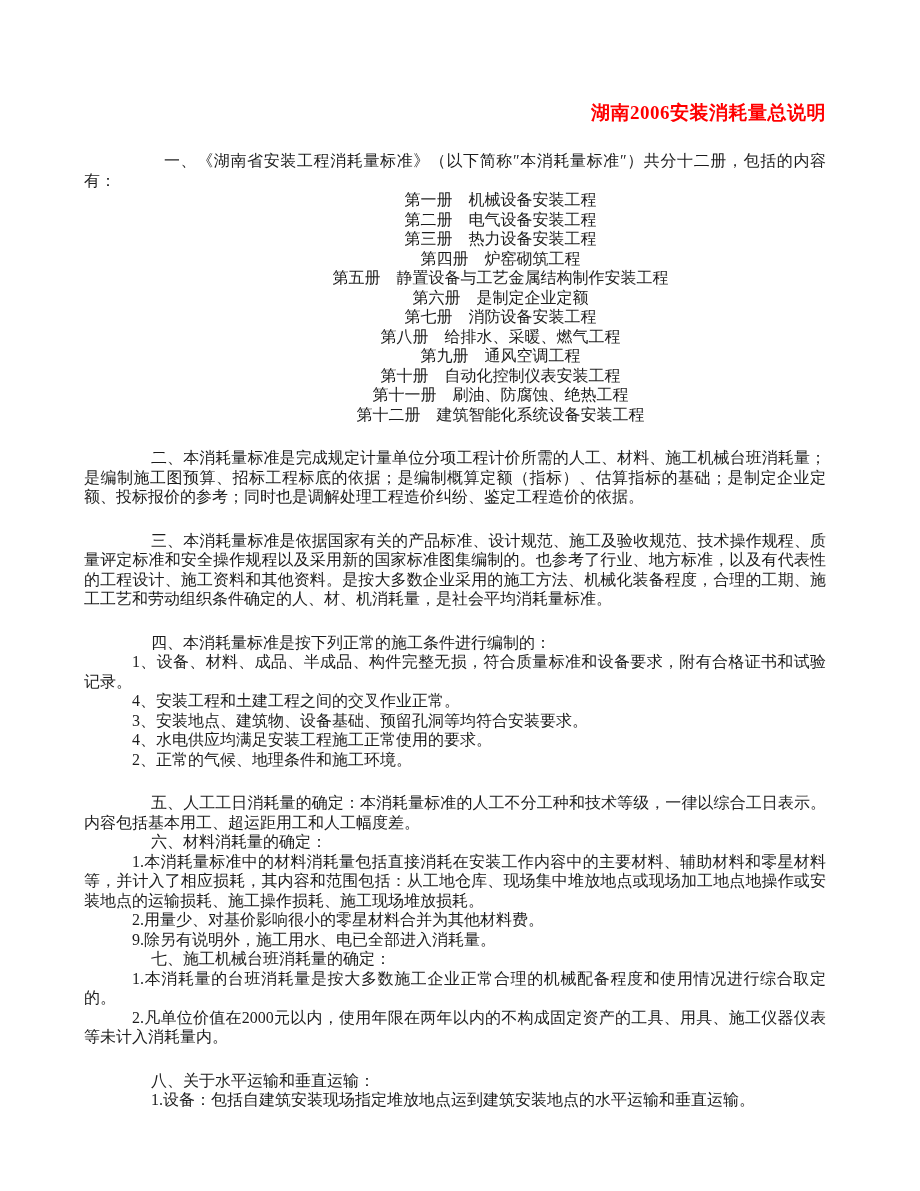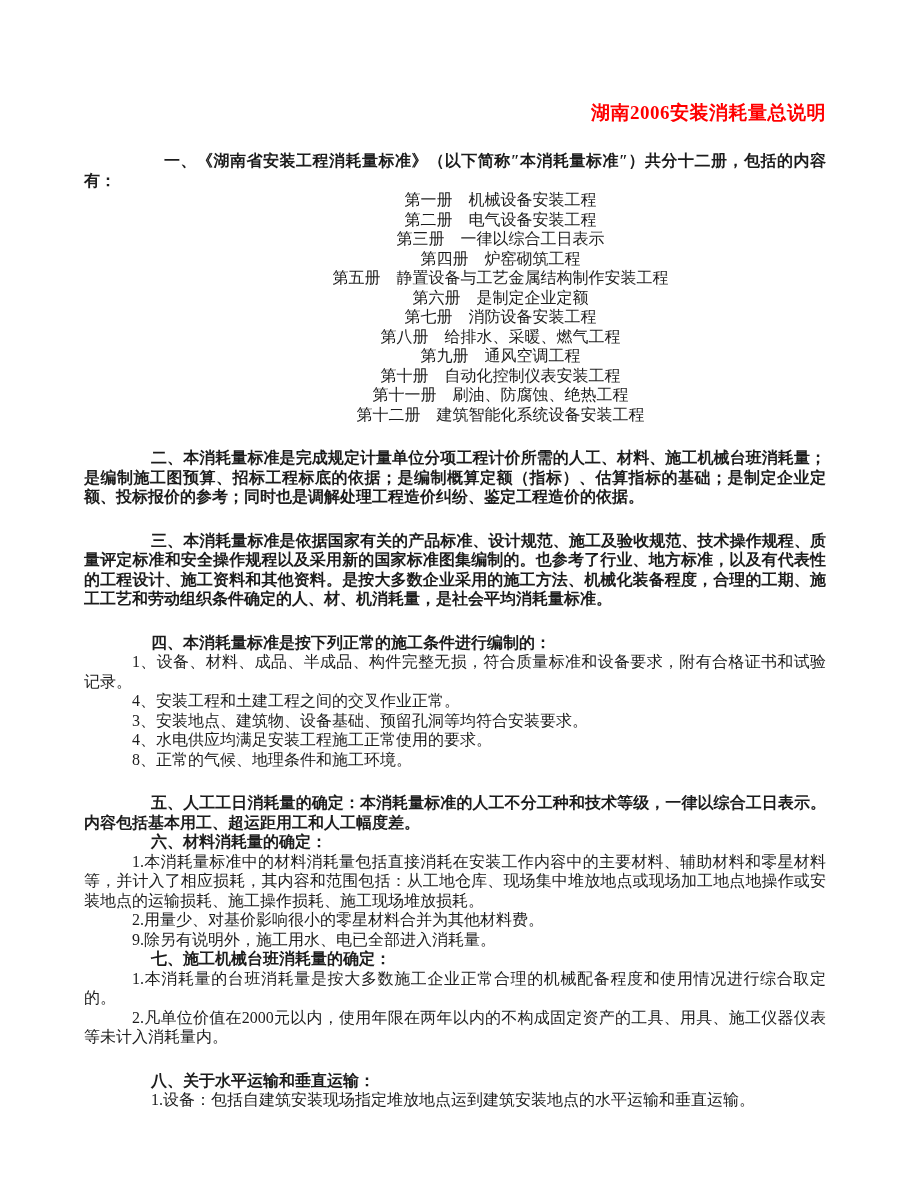--- a/index.html
+++ b/index.html
@@ -29,57 +29,57 @@
     font-weight: bold;
     line-height: 26px;
     letter-spacing: 0.5px;
   }
   p {
     margin: 0;
     font-size: 16px;
     line-height: 19.5px;
     text-align: justify;
   }
-  p.sec   { text-indent: 67px; font-weight: bold; }
+  p.sec   { text-indent: 67px; }
   p.first { text-indent: 80px; }
   p.vol   { margin-left: 91px; text-indent: 0; text-align: center; }
   p.item  { text-indent: 48px; }
   p.iteml { text-indent: 67px; }
   p.gap   { margin-top: 24px; }
 </style>
 </head>
 <body>
 
 <div class="doc">
   <h1 class="doc-title">湖南2006安装消耗量总说明</h1>
 
   <p class="sec first">一、《湖南省安装工程消耗量标准》（以下简称″本消耗量标准″）共分十二册，包括的内容有：</p>
   <p class="vol">第一册　机械设备安装工程</p>
   <p class="vol">第二册　电气设备安装工程</p>
-  <p class="vol">第三册　一律以综合工日表示</p>
+  <p class="vol">第三册　热力设备安装工程</p>
   <p class="vol">第四册　炉窑砌筑工程</p>
   <p class="vol">第五册　静置设备与工艺金属结构制作安装工程</p>
   <p class="vol">第六册　是制定企业定额</p>
   <p class="vol">第七册　消防设备安装工程</p>
   <p class="vol">第八册　给排水、采暖、燃气工程</p>
   <p class="vol">第九册　通风空调工程</p>
   <p class="vol">第十册　自动化控制仪表安装工程</p>
   <p class="vol">第十一册　刷油、防腐蚀、绝热工程</p>
   <p class="vol">第十二册　建筑智能化系统设备安装工程</p>
 
   <p class="sec gap">二、本消耗量标准是完成规定计量单位分项工程计价所需的人工、材料、施工机械台班消耗量；是编制施工图预算、招标工程标底的依据；是编制概算定额（指标）、估算指标的基础；是制定企业定额、投标报价的参考；同时也是调解处理工程造价纠纷、鉴定工程造价的依据。</p>
 
   <p class="sec gap">三、本消耗量标准是依据国家有关的产品标准、设计规范、施工及验收规范、技术操作规程、质量评定标准和安全操作规程以及采用新的国家标准图集编制的。也参考了行业、地方标准，以及有代表性的工程设计、施工资料和其他资料。是按大多数企业采用的施工方法、机械化装备程度，合理的工期、施工工艺和劳动组织条件确定的人、材、机消耗量，是社会平均消耗量标准。</p>
 
   <p class="sec gap">四、本消耗量标准是按下列正常的施工条件进行编制的：</p>
   <p class="item">1、设备、材料、成品、半成品、构件完整无损，符合质量标准和设备要求，附有合格证书和试验记录。</p>
   <p class="item">4、安装工程和土建工程之间的交叉作业正常。</p>
   <p class="item">3、安装地点、建筑物、设备基础、预留孔洞等均符合安装要求。</p>
   <p class="item">4、水电供应均满足安装工程施工正常使用的要求。</p>
-  <p class="item">8、正常的气候、地理条件和施工环境。</p>
+  <p class="item">2、正常的气候、地理条件和施工环境。</p>
 
   <p class="sec gap">五、人工工日消耗量的确定：本消耗量标准的人工不分工种和技术等级，一律以综合工日表示。内容包括基本用工、超运距用工和人工幅度差。</p>
   <p class="sec">六、材料消耗量的确定：</p>
   <p class="item">1.本消耗量标准中的材料消耗量包括直接消耗在安装工作内容中的主要材料、辅助材料和零星材料等，并计入了相应损耗，其内容和范围包括：从工地仓库、现场集中堆放地点或现场加工地点地操作或安装地点的运输损耗、施工操作损耗、施工现场堆放损耗。</p>
   <p class="item">2.用量少、对基价影响很小的零星材料合并为其他材料费。</p>
   <p class="item">9.除另有说明外，施工用水、电已全部进入消耗量。</p>
   <p class="sec">七、施工机械台班消耗量的确定：</p>
   <p class="item">1.本消耗量的台班消耗量是按大多数施工企业正常合理的机械配备程度和使用情况进行综合取定的。</p>
   <p class="item">2.凡单位价值在2000元以内，使用年限在两年以内的不构成固定资产的工具、用具、施工仪器仪表等未计入消耗量内。</p>
 

